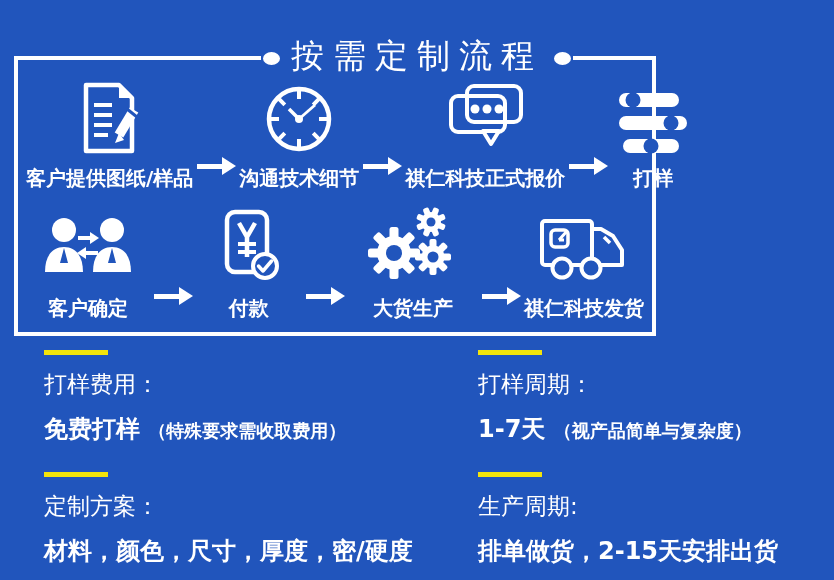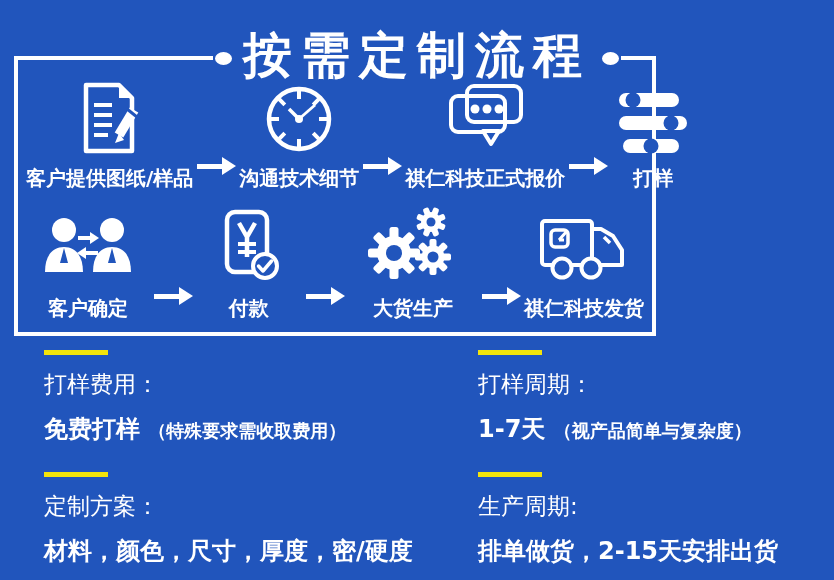--- a/index.html
+++ b/index.html
@@ -18,21 +18,21 @@
   }
   .canvas{position:absolute;inset:0;}
 
   
   .title{
     position:absolute;
     top:30px;left:50%;transform:translateX(-50%);
     height:52px;line-height:52px;
     padding:0 30px;
     background:var(--bg);
-    font-size:49px;font-weight:bold;letter-spacing:9px;
+    font-size:33px;font-weight:normal;letter-spacing:9px;
     white-space:nowrap;
     z-index:3;
   }
   .title::before,.title::after{
     content:"";position:absolute;top:22px;
     width:17px;height:13px;border-radius:50%;
     background:var(--white);
   }
   .title::before{left:2px;}
   .title::after{right:2px;}

